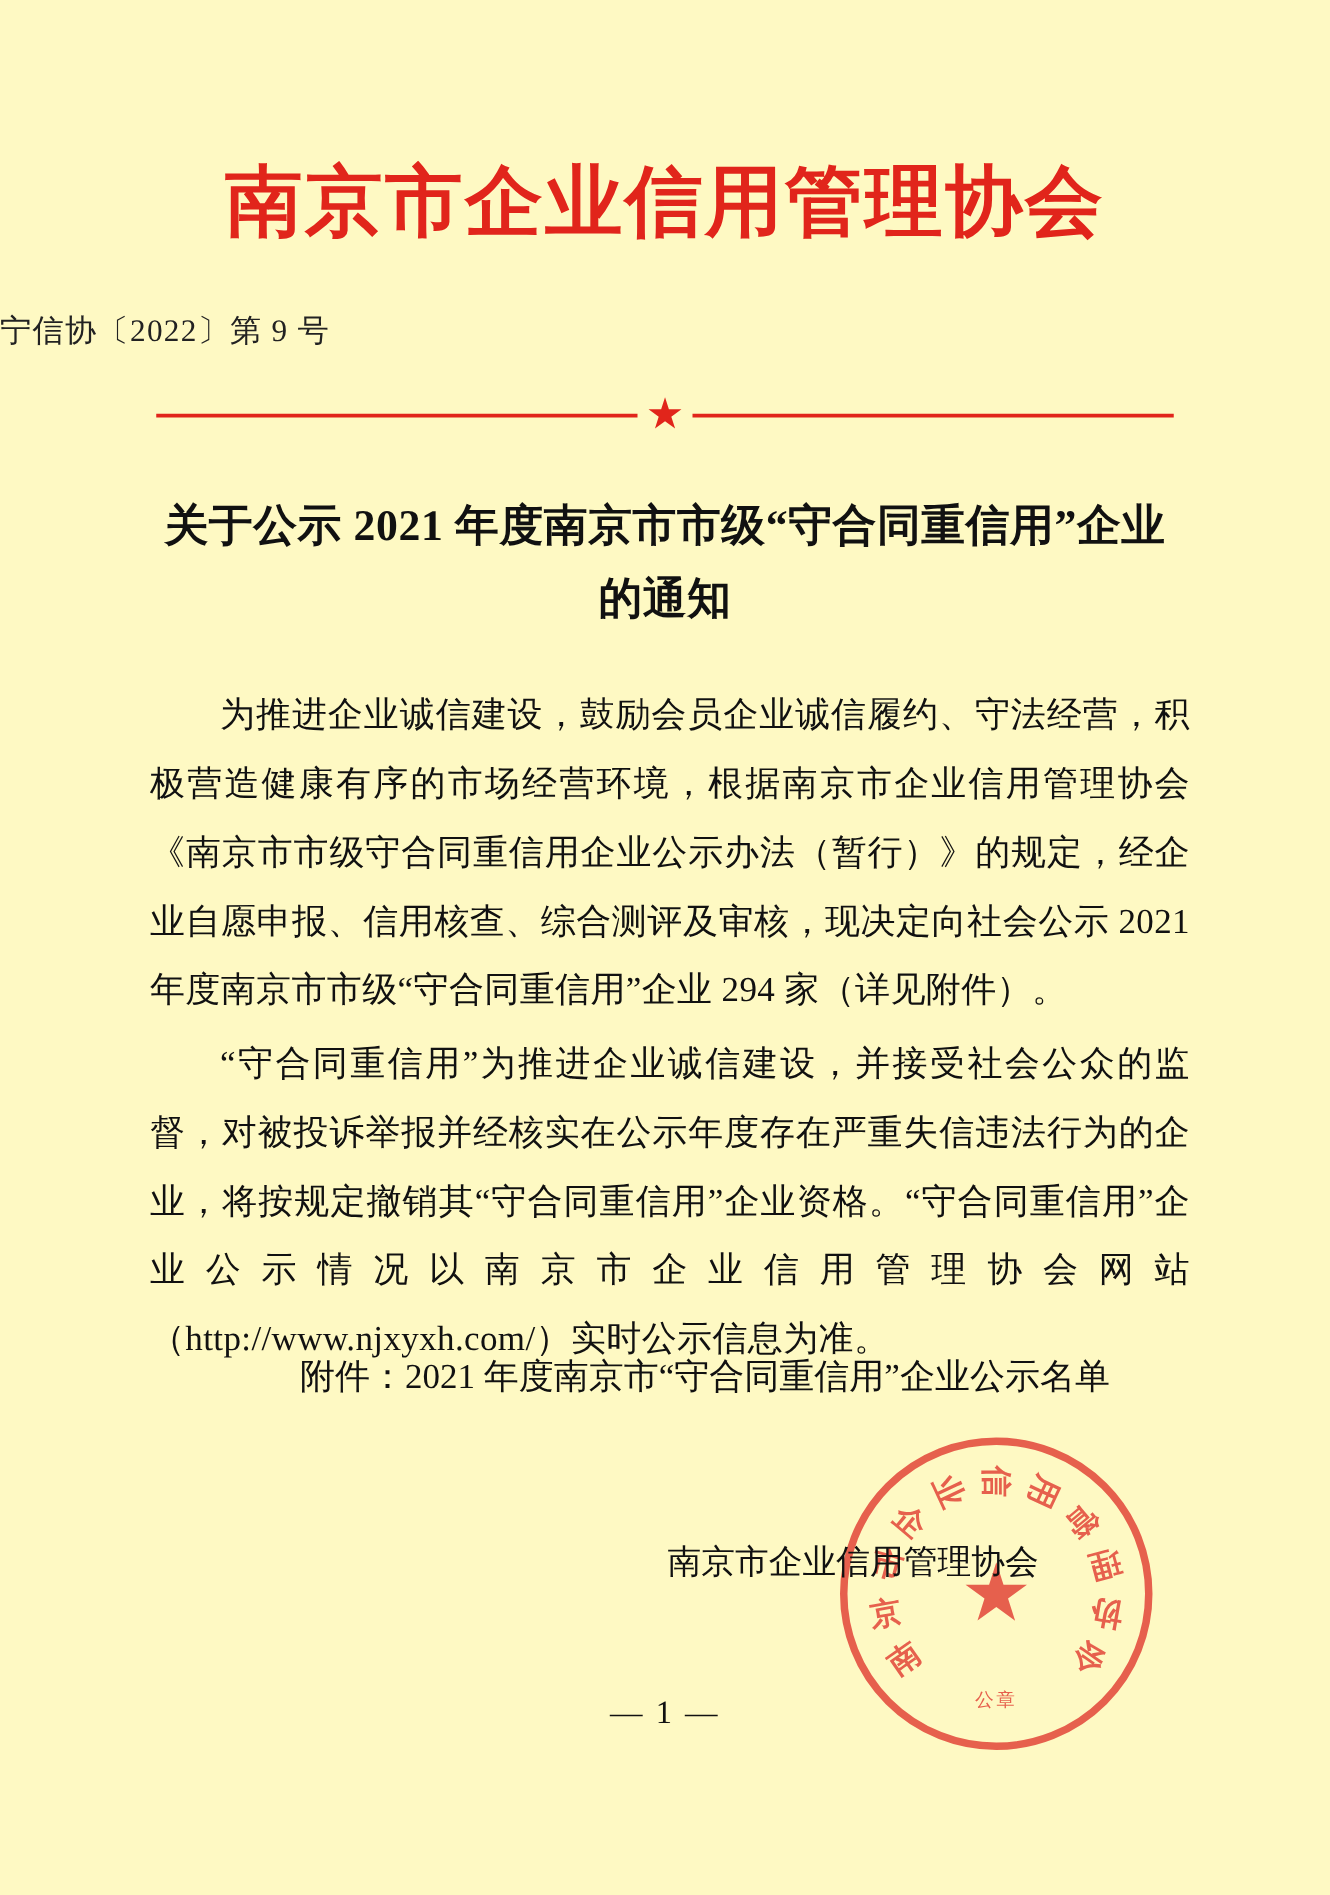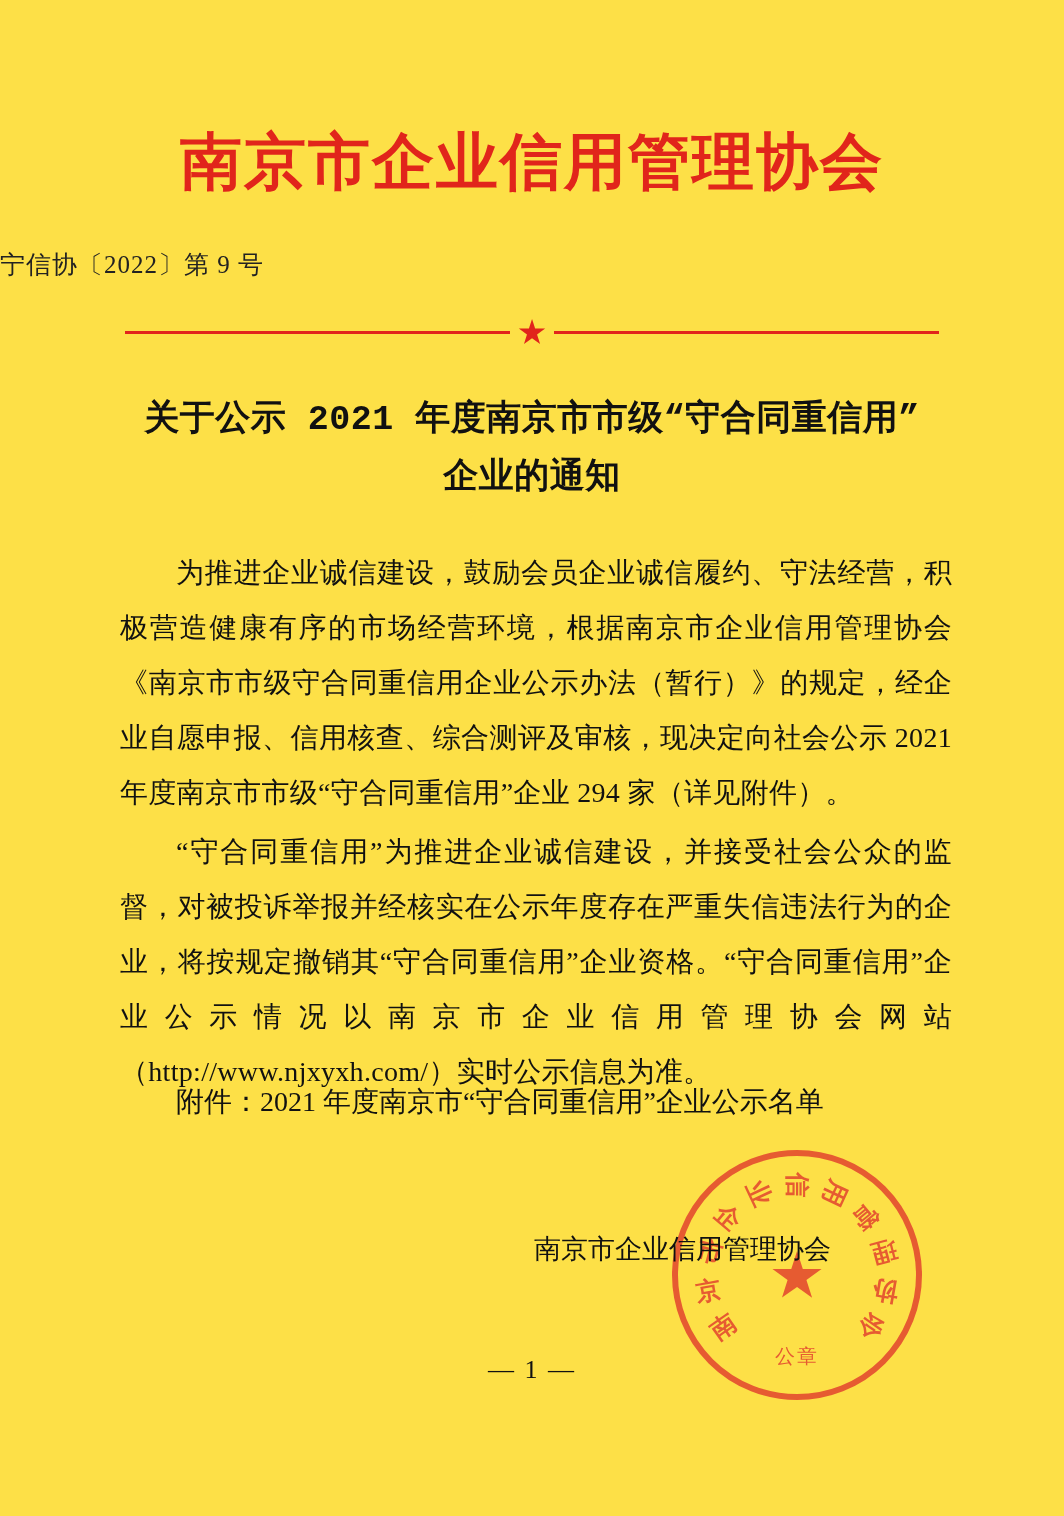--- a/index.html
+++ b/index.html
@@ -14,21 +14,21 @@
     font-family: "Liberation Serif", "DejaVu Serif", serif;
     color: #1a1a1a;
     overflow: hidden;
   }
 
   .page {
     position: absolute;
     left: 0; top: 0;
     width: 1064px;
     height: 1516px;
-    background: #fde047;
+    background: #fef9c3;
   }
 
   
   .doc-title {
     position: absolute;
     left: 0; right: 0;
     top: 128px;
     text-align: center;
     color: #e1251b;
     font-family: "Liberation Sans", "DejaVu Sans", sans-serif;
@@ -75,21 +75,21 @@
     line-height: 24px;
   }
 
   
   .subject {
     position: absolute;
     left: 128px;
     right: 128px;
     top: 392px;
     text-align: center;
-    font-family: Liberation Mono, monospace;
+    font-family: Liberation Serif, serif;
     font-weight: bold;
     font-size: 35px;
     line-height: 1.65;
     color: #111;
     letter-spacing: 0.5px;
   }
 
   .body-text {
     position: absolute;
     left: 120px;
@@ -109,20 +109,21 @@
 
   .attachment {
     position: absolute;
     left: 120px;
     right: 112px;
     top: 1078px;
     font-size: 28px;
     line-height: 48px;
     color: #111;
     text-indent: 2em;
+    text-align: center;
   }
 
   
   .sign-block {
     position: absolute;
     right: 110px;
     top: 1222px;
     width: 420px;
     text-align: left;
     font-size: 27px;
@@ -171,21 +172,21 @@
     transform-origin: 0 0;
     white-space: nowrap;
   }
   .seal-bottom {
     position: absolute;
     left: 0;
     bottom: 24px;
     width: 238px;
     text-align: center;
     font-family: "Liberation Sans", "DejaVu Sans", sans-serif;
-    font-size: 20px;
+    font-size: 15px;
     color: #e0362c;
     letter-spacing: 2px;
   }
 
   
   .page-number {
     position: absolute;
     left: 0; right: 0;
     top: 1355px;
     text-align: center;

